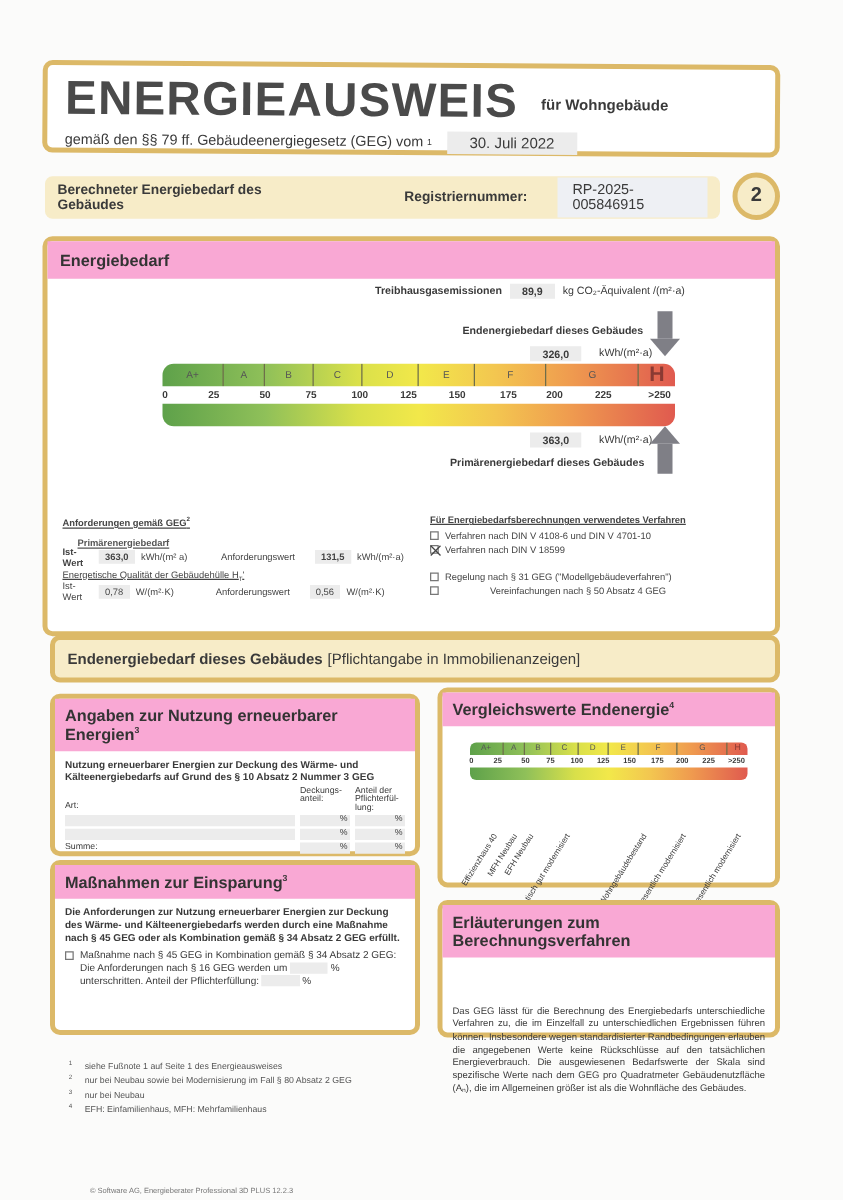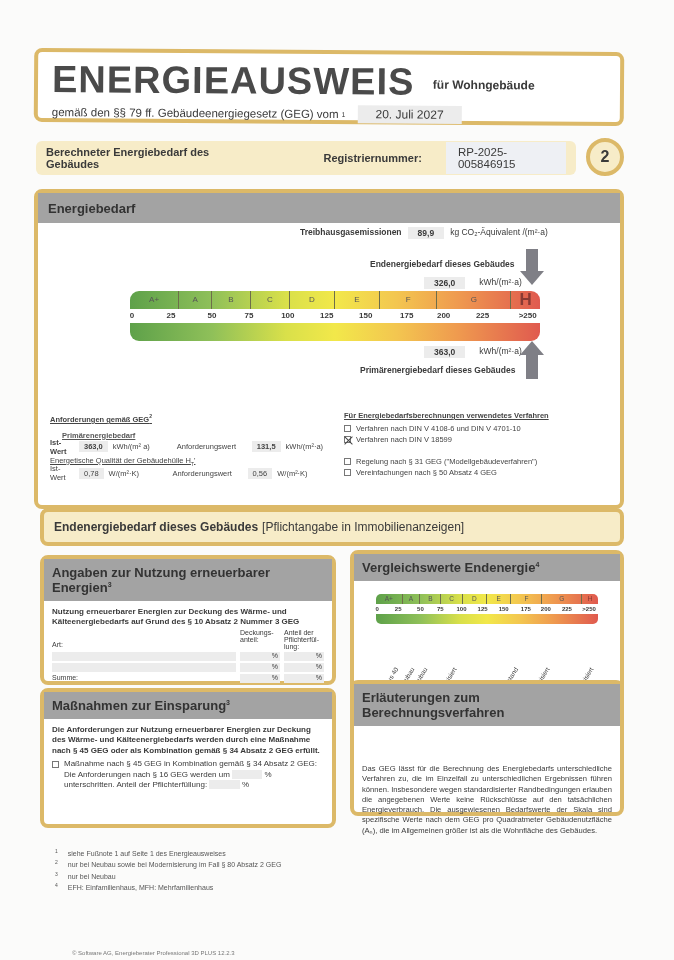--- a/index.html
+++ b/index.html
@@ -1,20 +1,20 @@
 <!DOCTYPE html>
 <html><head>
 <meta charset="utf-8">
 <style>
   * { box-sizing: border-box; margin: 0; padding: 0; }
   html, body { width: 674px; height: 960px; background: #fbfbfa; overflow: hidden; }
   body { font-family: "Liberation Sans", sans-serif; color: #3a3a3a; position: relative; }
 
   .frame { position: absolute; border: 4px solid #dcb968; border-radius: 8px; background: #fff; }
-  .frame-header { background: #a3a3a3; color: #333; font-weight: bold; }
+  .frame-header { background: #f9a8d4; color: #333; font-weight: bold; }
 
   
   #title-box { left: 34px; top: 50px; width: 590px; height: 74px; padding: 6px 14px; transform: rotate(0.4deg); }
   #title-main { font-size: 38px; font-weight: bold; color: #4a4a4a; letter-spacing: 1px; display: inline-block; }
   #title-sub { font-size: 12px; font-weight: bold; margin-left: 14px; display: inline-block; vertical-align: 6px; }
   #title-line { font-size: 11.5px; margin-top: 2px; display: flex; align-items: center; }
   #title-line sup { font-size: 7px; margin-left: 3px; }
   .date-field { background: #ececec; padding: 2px 18px; margin-left: 12px; font-size: 12px; }
 
   
@@ -57,21 +57,21 @@
   #pflicht { left: 40px; top: 508px; width: 584px; height: 38px; display: flex; align-items: center; background: #f7ecc8; font-size: 12px; padding-left: 10px; }
   #pflicht b { margin-right: 4px; }
   #pflicht .pv { margin-left: auto; background: #ececec; height: 100%; padding: 0 10px 0 50px; display: flex; align-items: center; font-size: 12px; }
 
   
   .lbox .frame-header { font-size: 13px; padding: 6px 8px; }
   .lbox .body { padding: 6px 8px; font-size: 8px; }
   #ern-box { left: 40px; top: 555px; width: 296px; height: 130px; }
   #ein-box { left: 40px; top: 688px; width: 296px; height: 140px; }
   #vgl-box { left: 350px; top: 550px; width: 274px; height: 160px; }
-  #erl-box { left: 350px; top: 680px; width: 274px; height: 136px; }
+  #erl-box { left: 350px; top: 720px; width: 274px; height: 110px; }
 
   .ern-row { display: flex; gap: 4px; margin-top: 2px; height: 9px; }
   .ern-art { flex: 1; background: #ececec; }
   .ern-pct { width: 40px; background: #ececec; text-align: right; font-size: 7px; padding-right: 2px; }
 
   .mini-scale { position: absolute; left: 22px; top: 40px; width: 222px; }
   .mini-scale .bar-top { height: 10px; border-radius: 5px 5px 0 0; }
   .mini-scale .bar-top span { font-size: 6.5px; line-height: 10px; }
   .mini-scale .bar-top span.h { font-size: 7px; font-weight: normal; }
   .mini-scale .bar-bot { height: 10px; border-radius: 0 0 5px 5px; }
@@ -89,21 +89,21 @@
 <body>
 
 <div class="frame" id="title-box">
   <div>
     <span id="title-main">ENERGIEAUSWEIS</span>
     <span id="title-sub">für Wohngebäude</span>
   </div>
   <div id="title-line">
     <span>gemäß den §§ 79 ff. Gebäudeenergiegesetz (GEG) vom</span>
     <sup>1</sup>
-    <span class="date-field">20. Juli 2027</span>
+    <span class="date-field">30. Juli 2022</span>
   </div>
 </div>
 
 <div id="reg-bar">
   <span>Berechneter Energiebedarf des Gebäudes</span>
   <span id="reg-label">Registriernummer:</span>
   <span class="reg-value">RP-2025-005846915</span>
 </div>
 <div id="page-badge">2</div>
 
@@ -197,21 +197,21 @@
         <span>Verfahren nach DIN V 4108-6 und DIN V 4701-10</span>
       </div>
     <div class="req-row" style="height:11px;">
         <span class="cb checked"></span>
         <span>Verfahren nach DIN V 18599</span>
       </div>
     <div class="req-row" style="height:11px;margin-top:11px;">
         <span class="cb"></span>
         <span>Regelung nach § 31 GEG ("Modellgebäudeverfahren")</span>
       </div>
-    <div class="req-row" style="height:11px;">
+    <div class="req-row" style="height:11px;gap:36px;">
         <span class="cb"></span>
         <span>Vereinfachungen nach § 50 Absatz 4 GEG</span>
       </div>
   </div>
 </div>
 
 <div class="frame" id="pflicht">
   <b>Endenergiebedarf dieses Gebäudes</b>
   <span>[Pflichtangabe in Immobilienanzeigen]</span>
 </div>

